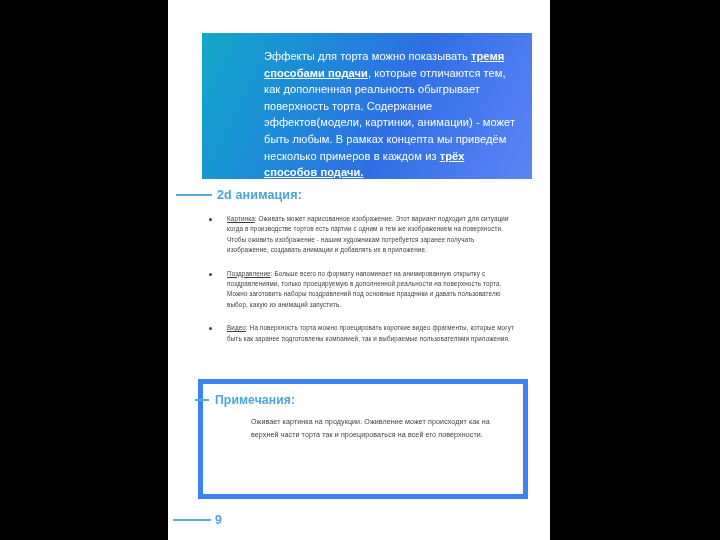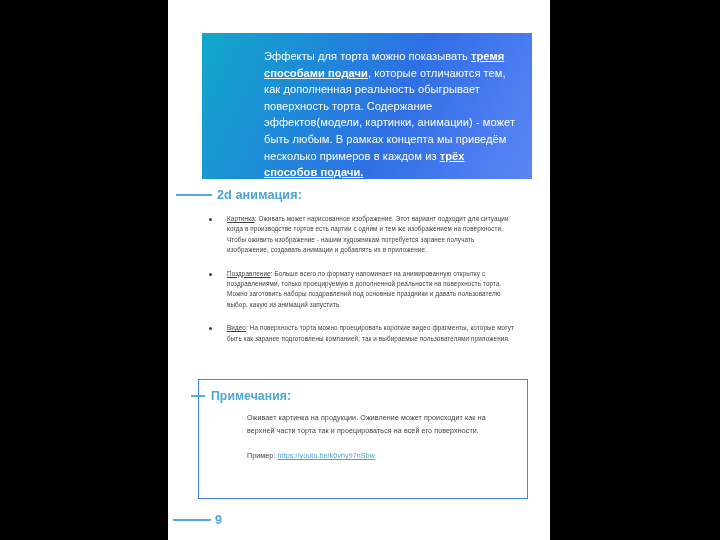--- a/index.html
+++ b/index.html
@@ -114,21 +114,21 @@
     text-decoration: underline;
   }
 
   
   .notes {
     position: absolute;
     left: 30px;
     top: 379px;
     width: 330px;
     height: 120px;
-    border: 1px solid #3b82f6;
+    border: 5px solid #3b82f6;
     box-sizing: border-box;
   }
   .notes-head {
     position: absolute;
     left: -8px;
     top: 9px;
     display: flex;
     align-items: center;
   }
   .notes-rule {
@@ -218,21 +218,20 @@
 
     </div>
 
     <div class="notes">
       <div class="notes-head">
         <span class="notes-rule"></span>
         <span class="notes-title">Примечания:</span>
       </div>
       <div class="notes-body">
         <div>Оживает картинка на продукции. Оживление может происходит как на верхней части торта так и проецироваться на всей его поверхности.</div>
-        <div class="notes-example"><span>Пример: </span><a class="notes-link" href="#">https://youtu.be/k0vhy97nSbw</a></div>
       </div>
     </div>
 
     <div class="pagenum">
       <span class="page-rule"></span>
       <span class="page-label">9</span>
     </div>
 
   </div>
 </div>

